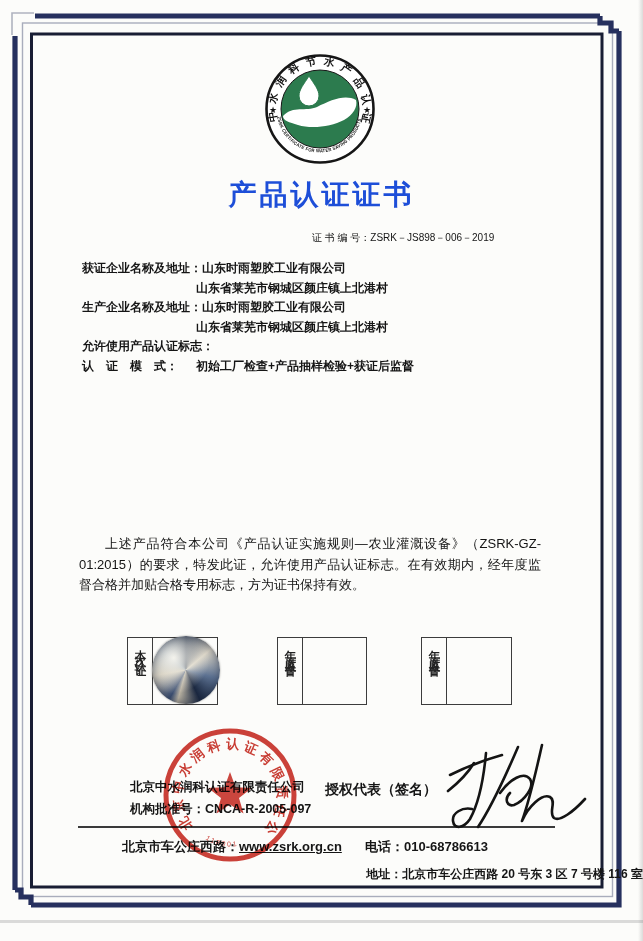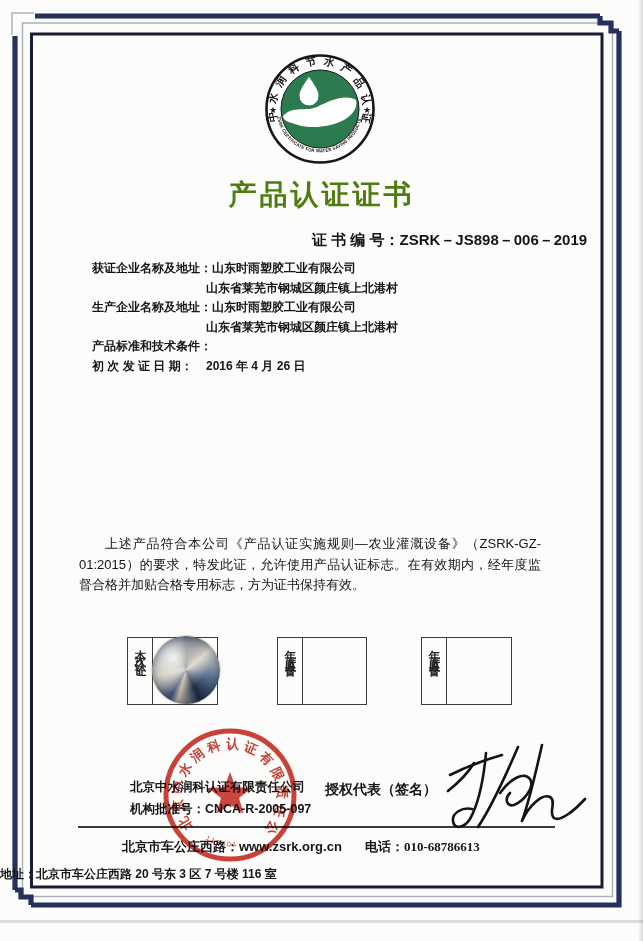--- a/index.html
+++ b/index.html
@@ -7,28 +7,28 @@
     position:relative;width:643px;height:941px;overflow:hidden;
     background:#fcfcfa;
     font-family:"Liberation Sans","DejaVu Sans",sans-serif;
     color:#151515;
   }
   .abs{position:absolute;}
   svg text{font-family:"Liberation Sans","DejaVu Sans",sans-serif;}
 
   .title{
     left:0;right:0;top:176px;text-align:center;
-    font-size:28px;font-weight:900;letter-spacing:3px;color:#4d7c0f;
+    font-size:28px;font-weight:900;letter-spacing:3px;color:#1d4ed8;
   }
   .certno{
-    left:312px;top:231px;font-size:15px;font-weight:700;white-space:pre;
+    left:312px;top:231px;font-size:10px;font-weight:400;white-space:pre;
   }
   .fields{left:82px;top:259px;font-size:12px;line-height:19.6px;}
   .frow{display:flex;white-space:pre;}
-  .flabel{min-width:114px;font-weight:700;margin-left:10px;}
+  .flabel{min-width:114px;font-weight:700;}
   .fvalue{font-weight:600;}
   .statement{
     left:79px;top:486px;width:462px;
     font-size:13px;line-height:20.5px;font-weight:500;
     text-align:justify;text-indent:26px;color:#141414;margin-top:48px;
   }
 
   .stampbox{
     top:637px;height:68px;border:1.6px solid #3c3c3c;
     display:flex;box-sizing:border-box;background:transparent;
@@ -47,23 +47,23 @@
       radial-gradient(circle at 32% 32%, rgba(250,248,240,.95) 0%, rgba(240,236,224,.55) 28%, rgba(255,255,255,0) 55%),
       conic-gradient(from 210deg,#3c4f72,#c9c2b2 50deg,#8195ad 100deg,#24344f 150deg,#d9d3c5 200deg,#5d7292 255deg,#1b2840 305deg,#b9b2a2 345deg,#3c4f72);
     box-shadow: inset 0 0 10px rgba(20,30,50,.55), 0 0 2px rgba(0,0,0,.45);
   }
 
   .f-company{left:130px;top:779px;font-size:12.5px;font-weight:700;}
   .f-approval{left:130px;top:801px;font-size:12.5px;font-weight:700;}
   .f-rep{left:325px;top:781px;font-size:14px;font-weight:700;}
   .rule{left:78px;top:826px;width:477px;height:2px;background:#3a3a3a;}
   .f-query{left:122px;top:838px;font-size:13px;font-weight:700;}
-  .f-site{margin-top:35px;}
-  .f-phone{left:365px;top:838px;font-size:13px;font-weight:700;font-family:Liberation Serif, serif;}
-  .f-address{left:0;right:0;top:866px;text-align:left;font-size:12px;font-weight:700;}
+  .f-site{text-decoration:underline;margin-top:35px;}
+  .f-phone{left:365px;top:838px;font-size:13px;font-weight:700;}
+  .f-address{left:0;right:0;top:866px;text-align:right;font-size:12px;font-weight:700;}
 
   .stamp{left:150px;top:715px;width:160px;height:160px;mix-blend-mode:multiply;opacity:.93;z-index:5;}
   .sig{left:430px;top:735px;width:165px;height:105px;z-index:4;}
 
   .scanline{left:0;top:920px;width:643px;height:3px;background:#bdbdbd;opacity:.55;}
   .scanright{right:0;top:0;width:5px;height:941px;background:linear-gradient(to right,rgba(0,0,0,0),rgba(120,120,120,.25));}
 </style>
 </head>
 <body>
 
@@ -97,22 +97,22 @@
 
   <div class="abs title">产品认证证书</div>
 
   <div class="abs certno"><span>证 书 编 号：</span><span>ZSRK－JS898－006－2019</span></div>
 
   <div class="abs fields">
     <div class="frow"><span class="flabel">获证企业名称及地址：</span><span class="fvalue">山东时雨塑胶工业有限公司</span></div>
     <div class="frow"><span class="flabel"></span><span class="fvalue">山东省莱芜市钢城区颜庄镇上北港村</span></div>
     <div class="frow"><span class="flabel">生产企业名称及地址：</span><span class="fvalue">山东时雨塑胶工业有限公司</span></div>
     <div class="frow"><span class="flabel"></span><span class="fvalue">山东省莱芜市钢城区颜庄镇上北港村</span></div>
-    <div class="frow"><span class="flabel">产品标准和技术条件：</span></div>
-    <div class="frow"><span class="flabel">初 次 发 证 日 期：</span><span class="fvalue">2016 年 4 月 26 日</span></div>
+    <div class="frow"><span class="flabel">允许使用产品认证标志：</span></div>
+    <div class="frow"><span class="flabel">认　证　模　式：</span><span class="fvalue">初始工厂检查+产品抽样检验+获证后监督</span></div>
   </div>
 
   <div class="abs statement">上述产品符合本公司《产品认证实施规则—农业灌溉设备》（ZSRK-GZ- 01:2015）的要求，特发此证，允许使用产品认证标志。在有效期内，经年度监督合格并加贴合格专用标志，方为证书保持有效。</div>
 
   <div class="abs stampbox" style="left:127px;width:91px">
     <div class="vcol">
         <span class="vlabel">本次认证</span>
       </div>
   </div>
   <div class="abs sticker"></div>

